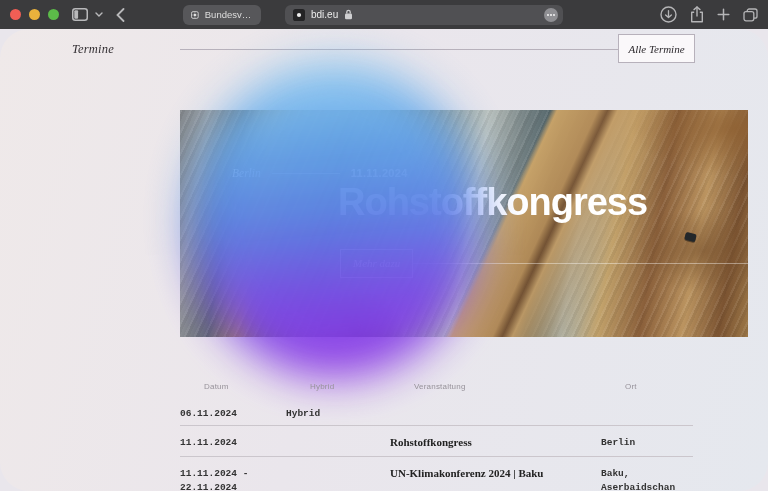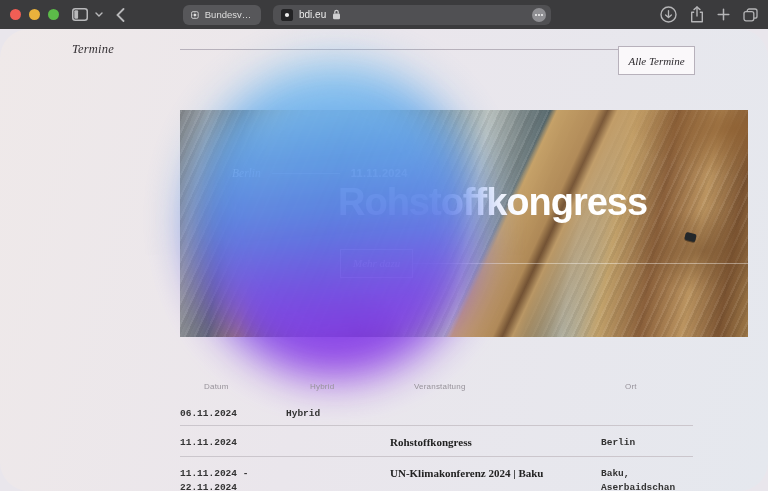--- a/index.html
+++ b/index.html
@@ -13,33 +13,33 @@
   .light { width:11px; height:11px; border-radius:50%; display:inline-block; }
   .light.red { background:#f15e55; }
   .light.yellow { background:#e9b23c; }
   .light.green { background:#5cbb49; }
   .nav-icons { display:flex; align-items:center; gap:7px; margin-left:13px; }
   .icon-btn { display:inline-flex; align-items:center; justify-content:center; }
   .tab { height:20px; border-radius:6px; display:flex; align-items:center; gap:6px;
          padding:0 8px; color:#dedede; font-size:9.5px; white-space:nowrap; }
   .pinned-tab { background:#57575a; width:78px; margin-left:58px; overflow:hidden; }
   .pinned-tab span { overflow:hidden; text-overflow:ellipsis; }
-  .url-tab { background:#505053; width:278px; margin-left:12px; font-size:10px; color:#ececec;
+  .url-tab { background:#505053; width:278px; margin-left:24px; font-size:10px; color:#ececec;
              position:relative; padding-right:24px; }
   .more-circle { position:absolute; right:5px; top:3px; width:14px; height:14px; border-radius:50%;
                  background:#8f8f93; display:flex; align-items:center; justify-content:center; }
   .right-icons { margin-left:auto; margin-right:10px; display:flex; align-items:center; gap:13px; }
 
   
   .page { position:absolute; left:0; top:29px; width:768px; height:462px;
           background:linear-gradient(105deg,#efe9e9 0%,#eae6ec 45%,#e5e8ee 100%); overflow:hidden;border-radius:29px; }
   .page-title { position:absolute; left:72px; top:13px; font:italic 12.5px "Liberation Serif", serif;
                 color:#332f33; letter-spacing:.2px; }
   .top-rule { position:absolute; left:180px; top:20px; width:438px; height:1px; background:#b7b1bb; }
-  .all-btn { position:absolute; left:618px; top:17px; width:77px; height:29px;
+  .all-btn { position:absolute; left:618px; top:5px; width:77px; height:29px;
              background:#faf8fa; border:1px solid #b7b1bb; font:italic 11px "Liberation Serif", serif;
              color:#2d2a2e; cursor:pointer; }
 
   
   .blob { position:absolute; left:190px; top:33px; width:290px; height:316px; border-radius:50%;
           background:linear-gradient(175deg,#8ccaf0 2%,#64a5ea 28%,#5c82e6 50%,#7b4ce8 72%,#8d35e6 94%);
           filter:blur(22px); opacity:.95; z-index:6; }
 
   
   .hero { position:absolute; left:180px; top:81px; width:568px; height:227px; overflow:hidden; z-index:5; }

